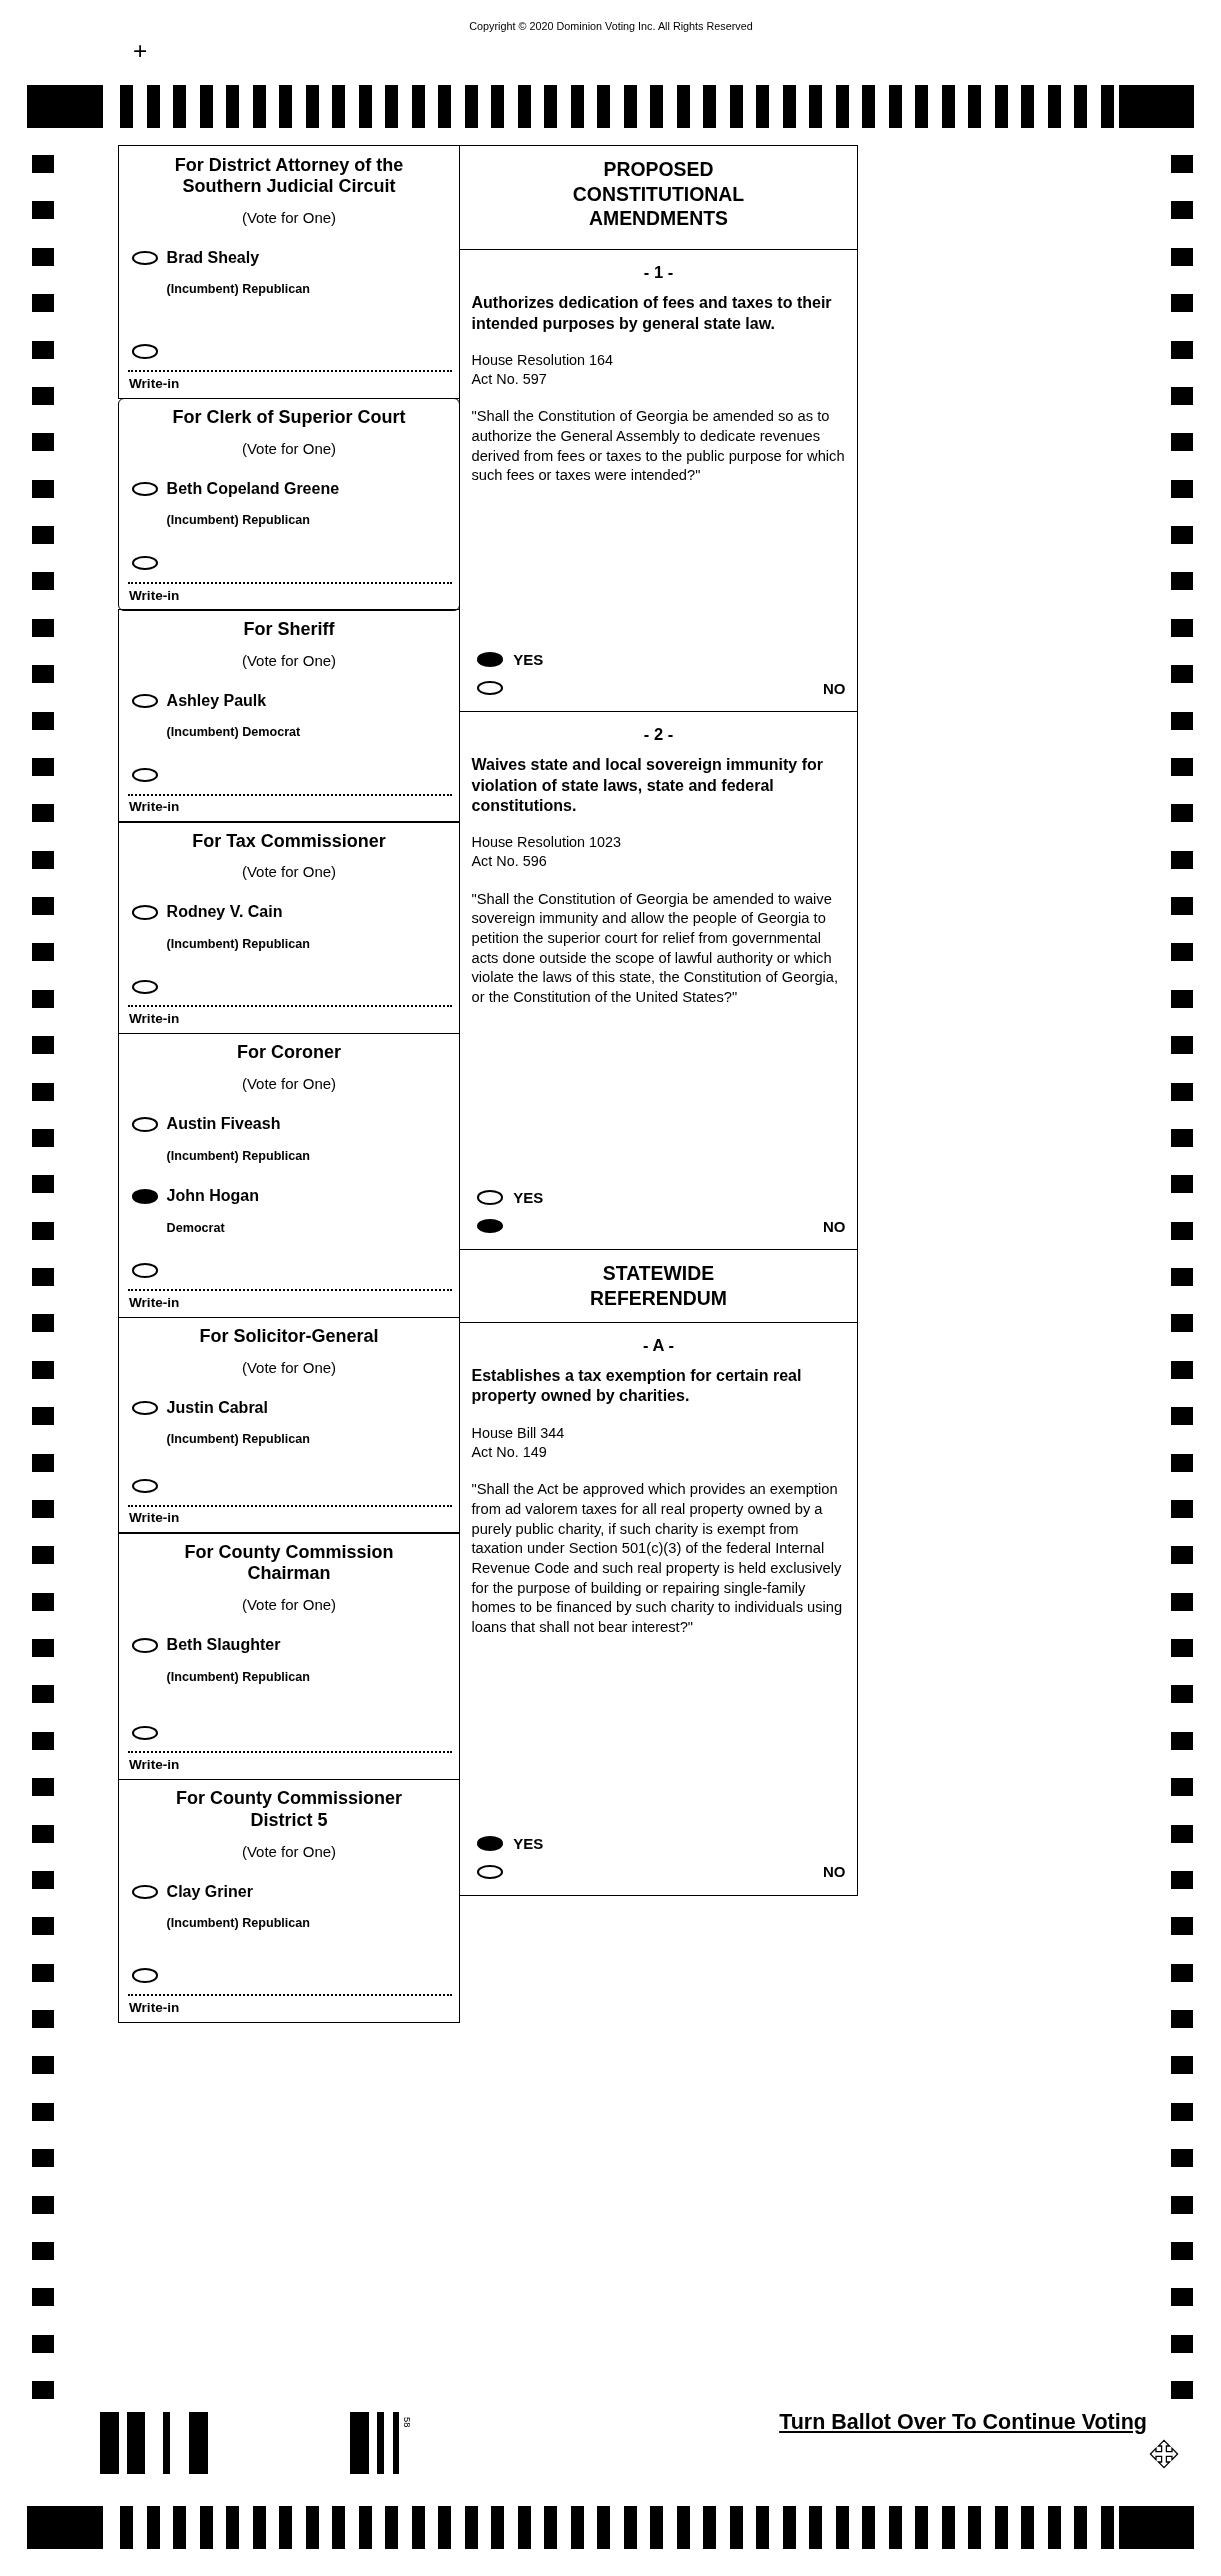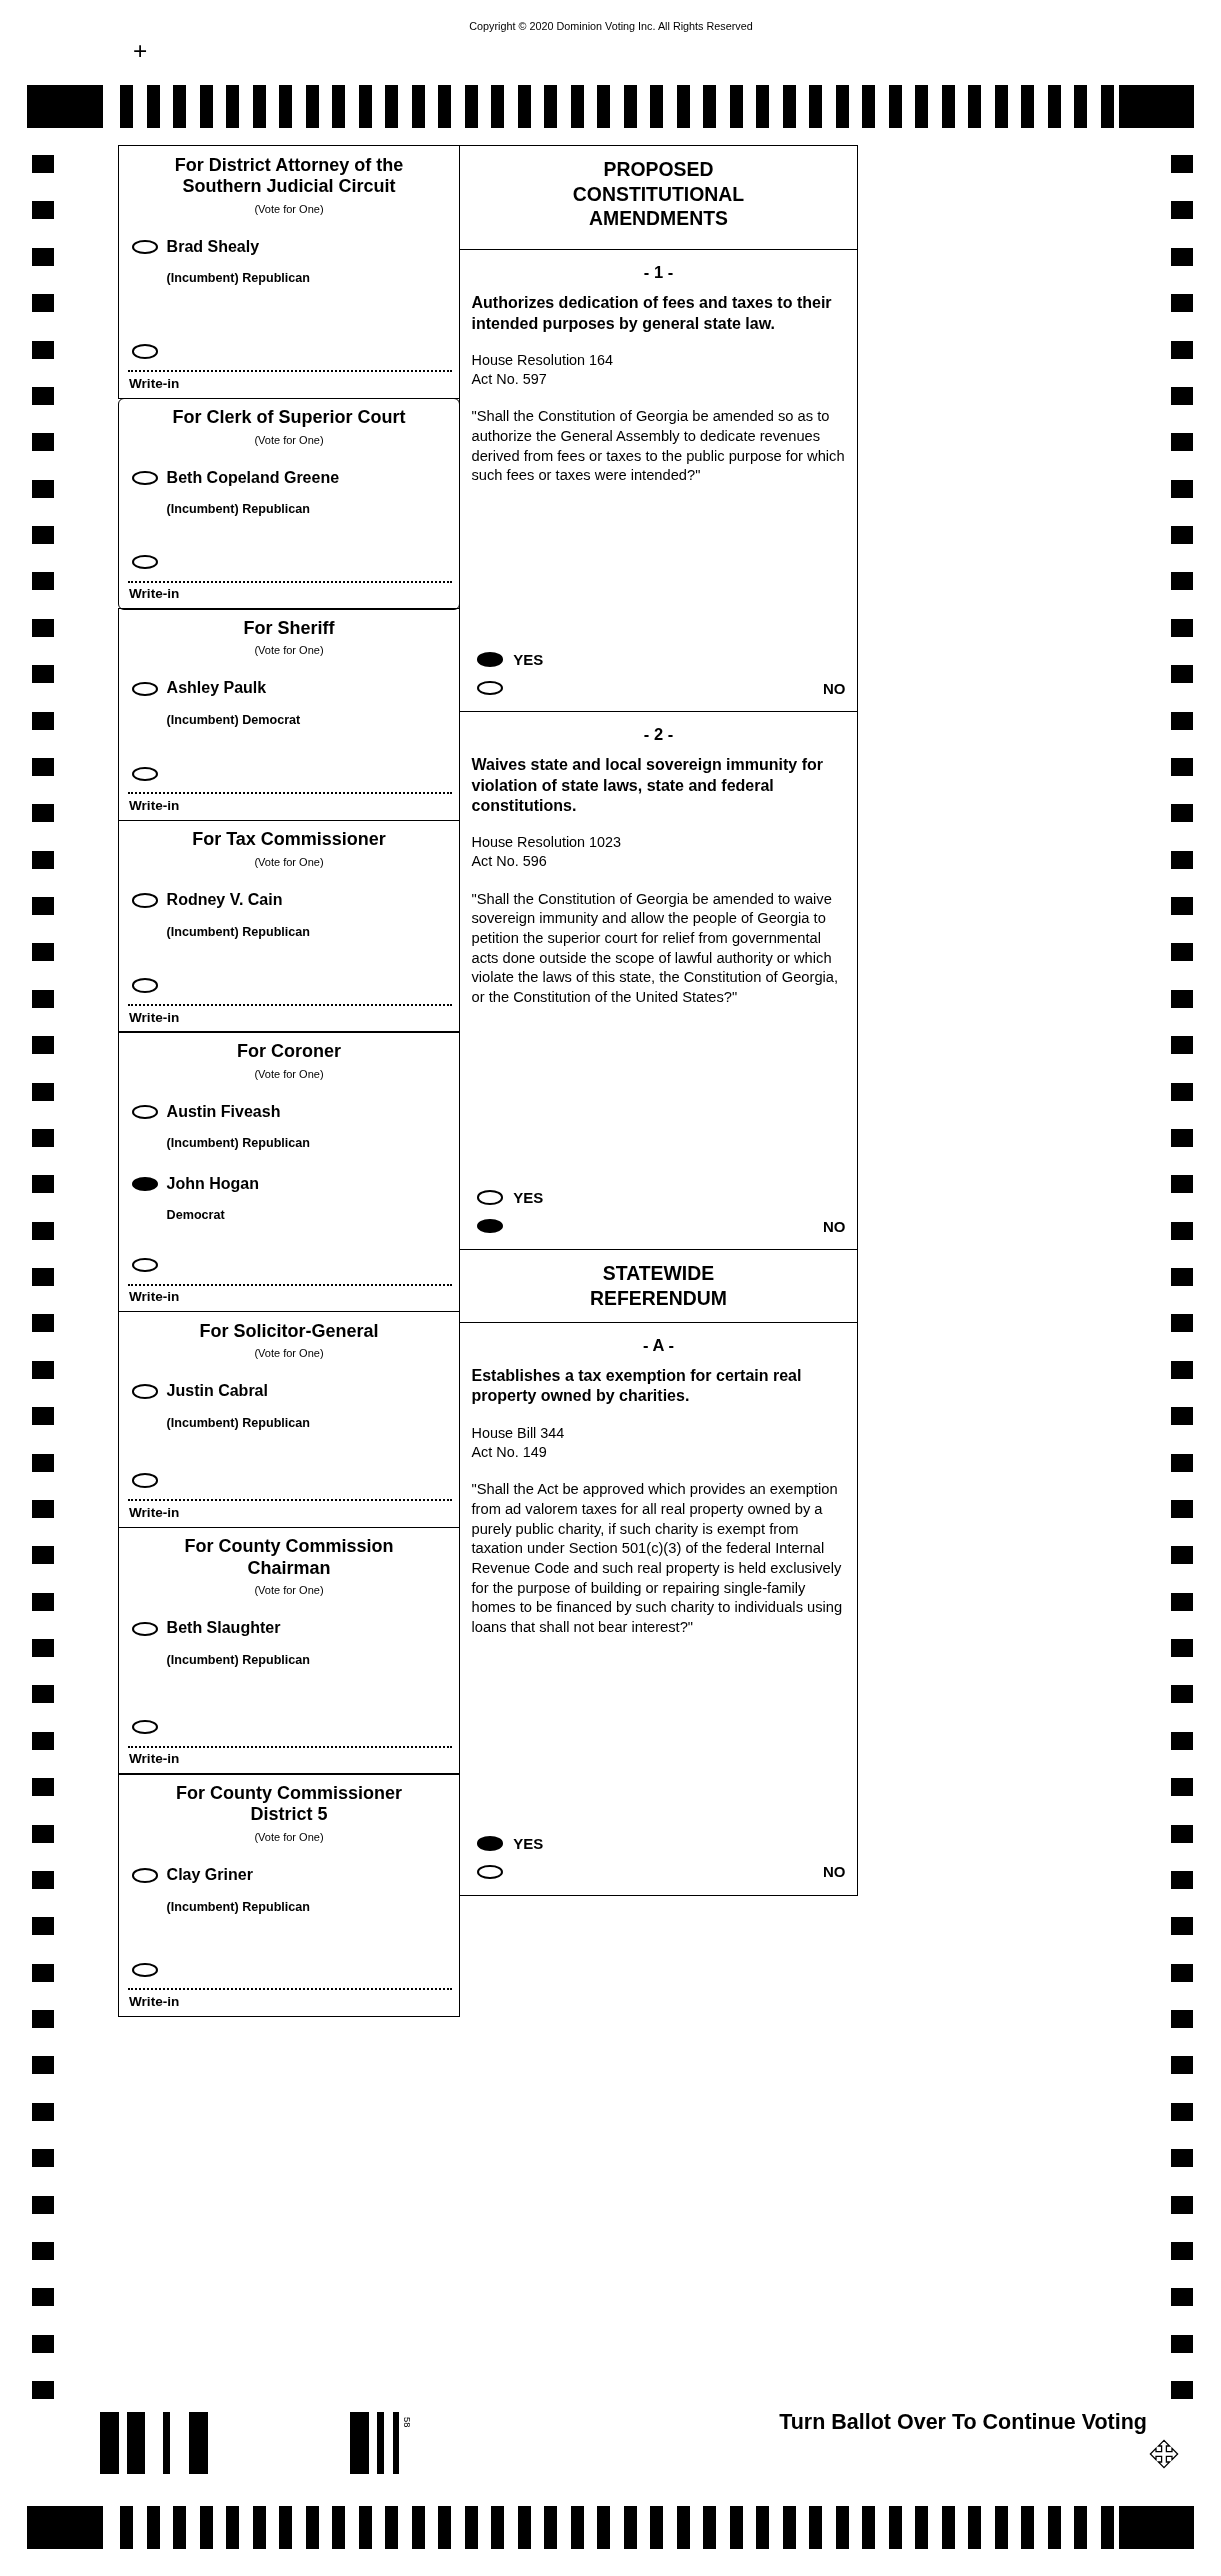--- a/index.html
+++ b/index.html
@@ -27,21 +27,21 @@
 
   
   .col { position:absolute; top:145px; background:#fff; }
   #left-column  { left:118px; width:342px; }
   #right-column { left:459px; width:399px; border:1.4px solid #000; }
 
   
   .contest-box { border:1.4px solid #000; margin-top:-1.4px; display:flex; flex-direction:column; padding-bottom:2.9px;justify-content:center; }
   .contest-box:first-child { margin-top:0; }
   .contest-title { text-align:center; font-weight:bold; font-size:18px; line-height:1.2; padding:8.6px 7.2px 0; white-space:pre-line; }
-  .vote-for { text-align:center; font-size:11px; margin-top:5px; margin-bottom:23px; }
+  .vote-for { text-align:center; font-size:15px; margin-top:11px; margin-bottom:23px; }
   .cand-row { display:flex; align-items:flex-start; padding-left:13px; margin-bottom:24.4px; }
   .oval { width:26px; height:14.4px; border:2.2px solid #000; border-radius:50%; flex:0 0 auto; background:#fff; }
   .oval.filled { background:#000; }
   .cand-row .oval { margin-top:2.2px; }
   .cand-text { margin-left:8.6px; }
   .cand-name { font-weight:bold; font-size:16px; line-height:1.1; }
   .cand-party { font-weight:bold; font-size:12.6px; margin-top:16px; }
   .spacer { flex:1 1 auto; }
   .empty-row { padding-left:13px; margin:4.3px 0 11.5px; }
   .writein-line { border-top:2.2px dotted #000; margin:0 7.2px 0 8.6px; }
@@ -57,21 +57,21 @@
   .measure-question { font-size:14.7px; line-height:1.34; margin-top:18.7px; }
   .options { }
   .option-row { display:flex; align-items:center; margin-bottom:11.5px; padding-left:5.7px; }
   .option-row:last-child { margin-bottom:2.9px;justify-content:space-between; }
   .option-label { font-weight:bold; font-size:15px; margin-left:10px; }
 
   
   .barcode { position:absolute; left:100px; top:2412px; height:62px; width:316px; }
   .barcode .bbar { position:absolute; top:0; height:62px; background:#000; }
   .stub-number { position:absolute; left:402px; top:2417px; font-size:9.3px; writing-mode:vertical-rl; }
-  .footer-text { position:absolute; top:2410px; right:75px; font-weight:bold; font-size:21.5px; }
+  .footer-text { position:absolute; top:2410px; right:75px; font-weight:bold; font-size:21.5px;text-decoration:underline; }
   .cross-icon { position:absolute; left:1148px; top:2438px; width:32px; height:32px; }
 </style>
 </head>
 <body>
 
 <div id="page">
 
   <div class="copyright">Copyright © 2020 Dominion Voting Inc. All Rights Reserved</div>
   <div class="plus-mark">+</div>
 

